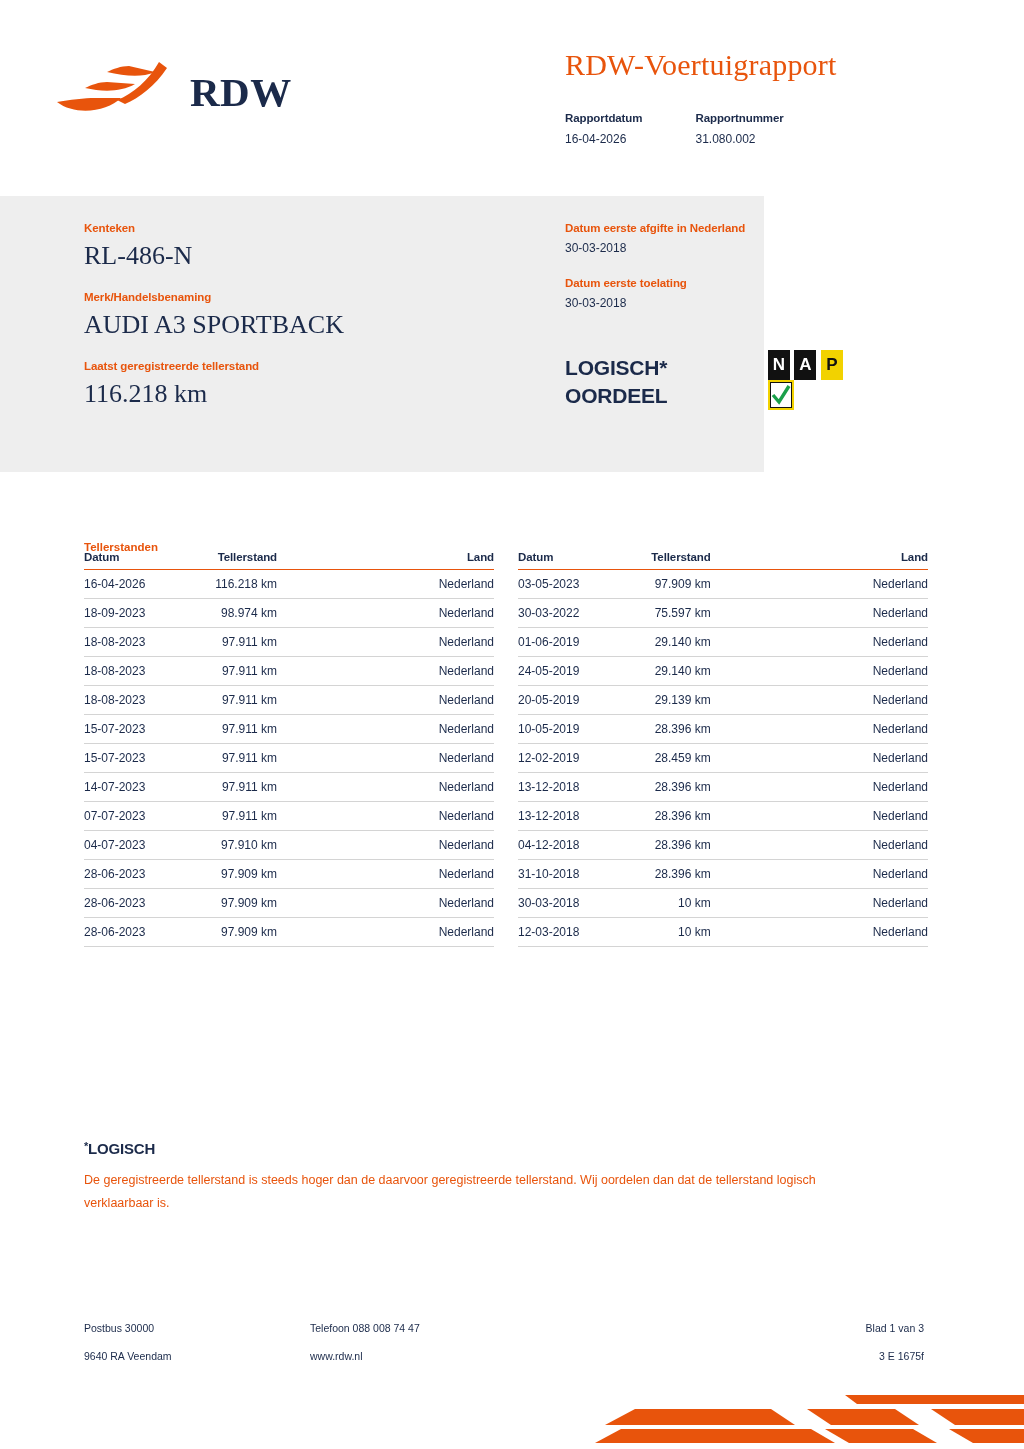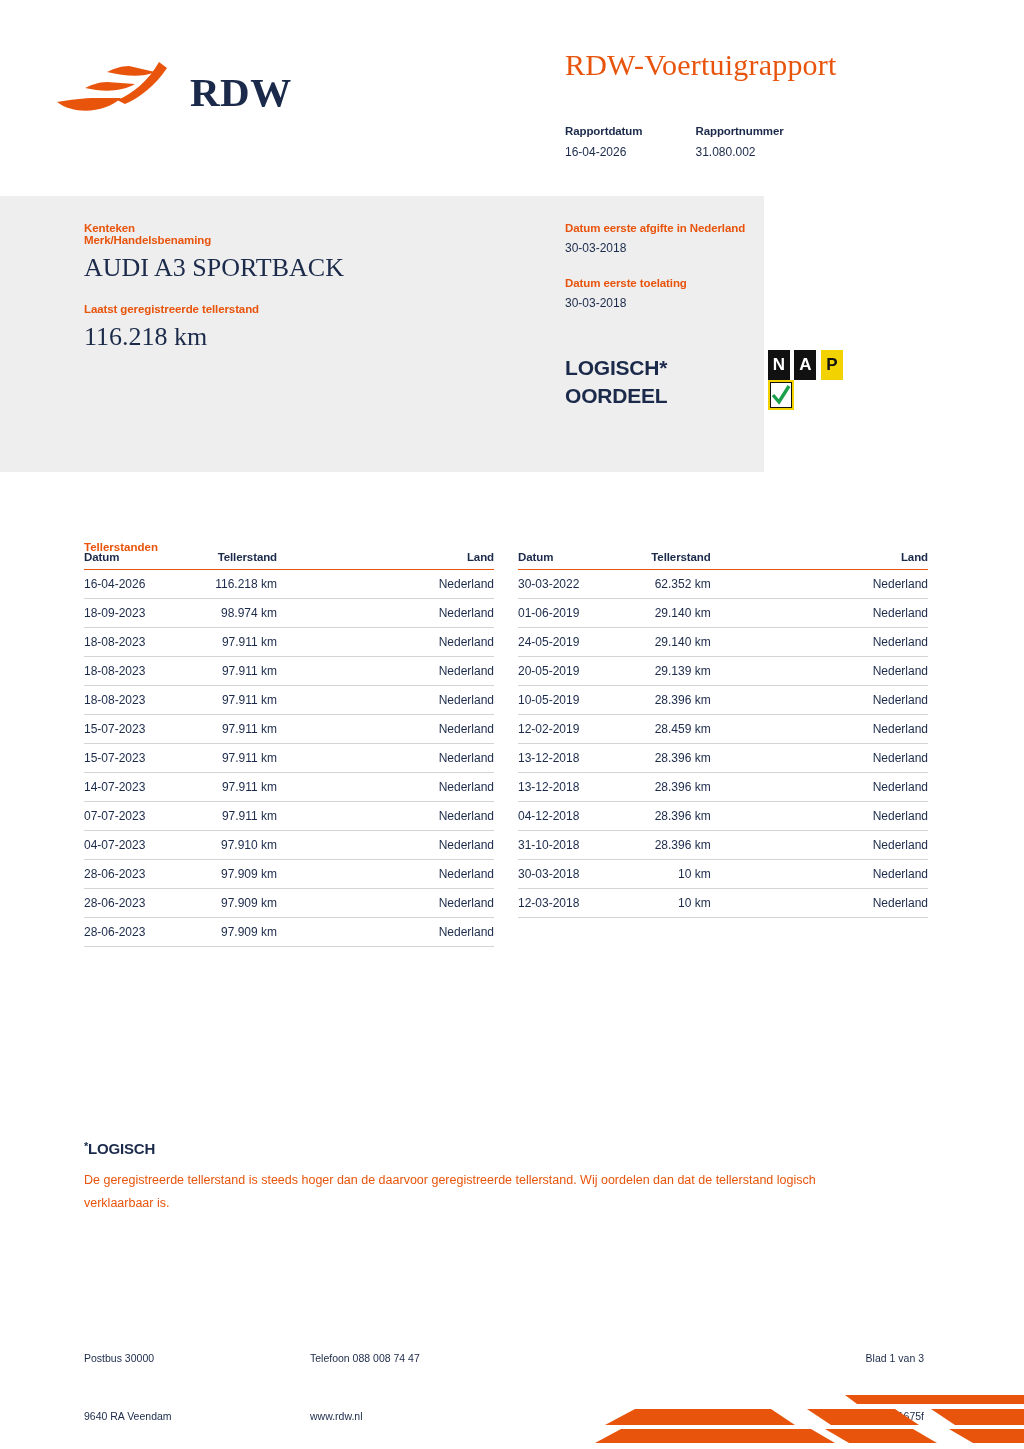--- a/index.html
+++ b/index.html
@@ -50,21 +50,21 @@
     left: 565px;
     top: 48px;
     font-family: "Liberation Serif", serif;
     font-size: 30px;
     color: #e8540c;
     letter-spacing: 0.2px;
   }
   .meta-row {
     position: absolute;
     left: 565px;
-    top: 125px;
+    top: 112px;
     width: 420px;
   }
   .meta-col {
     display: inline-block;
     vertical-align: top;
   }
   .meta-col.first { width: 126px; }
   .meta-label {
     font-size: 11.5px;
     font-weight: 700;
@@ -230,21 +230,21 @@
 
   
   .footer {
     position: absolute;
     left: 84px;
     top: 1322px;
     width: 840px;
     font-size: 10.5px;
     color: #1b2a4a;
   }
-  .footer-row { position: relative; height: 28px; margin-top: 30px; }
+  .footer-row { position: relative; height: 28px; }
   .footer-c1 { position: absolute; left: 0; }
   .footer-c2 { position: absolute; left: 226px; }
   .footer-c3 { position: absolute; right: 0; text-align: right; }
 
   
   .bottom-graphic {
     position: absolute;
     left: 595px;
     top: 1395px;
     width: 429px;
@@ -280,20 +280,21 @@
       <div class="meta-label">Rapportnummer</div>
       <div class="meta-value">31.080.002</div>
     </div>
   </div>
 </div>
 
 <div class="panel">
 
   <div class="panel-left">
     <div class="field-label">Kenteken</div>
+    <div class="field-big">RL-486-N</div>
 
     <div class="field-label">Merk/Handelsbenaming</div>
     <div class="field-big">AUDI A3 SPORTBACK</div>
 
     <div class="field-label">Laatst geregistreerde tellerstand</div>
     <div class="field-big">116.218 km</div>
   </div>
 
   <div class="panel-right">
     <div class="field-label">Datum eerste afgifte in Nederland</div>
@@ -406,22 +407,27 @@
   <table class="meter">
     <thead>
       <tr>
         <th class="col-date">Datum</th>
         <th class="col-stand num">Tellerstand</th>
         <th class="col-land right">Land</th>
       </tr>
     </thead>
     <tbody>
         <tr>
+          <td class="col-date">03-05-2023</td>
+          <td class="col-stand num">97.909 km</td>
+          <td class="col-land right">Nederland</td>
+        </tr>
+        <tr>
           <td class="col-date">30-03-2022</td>
-          <td class="col-stand num">62.352 km</td>
+          <td class="col-stand num">75.597 km</td>
           <td class="col-land right">Nederland</td>
         </tr>
         <tr>
           <td class="col-date">01-06-2019</td>
           <td class="col-stand num">29.140 km</td>
           <td class="col-land right">Nederland</td>
         </tr>
         <tr>
           <td class="col-date">24-05-2019</td>
           <td class="col-stand num">29.140 km</td>

